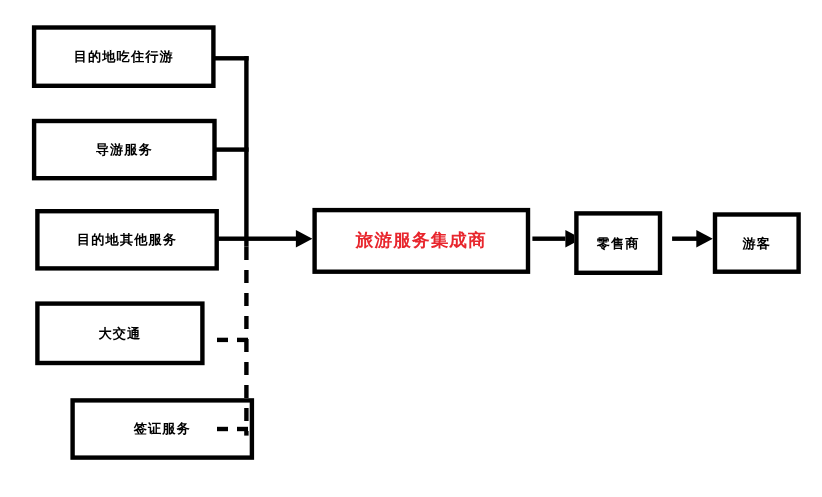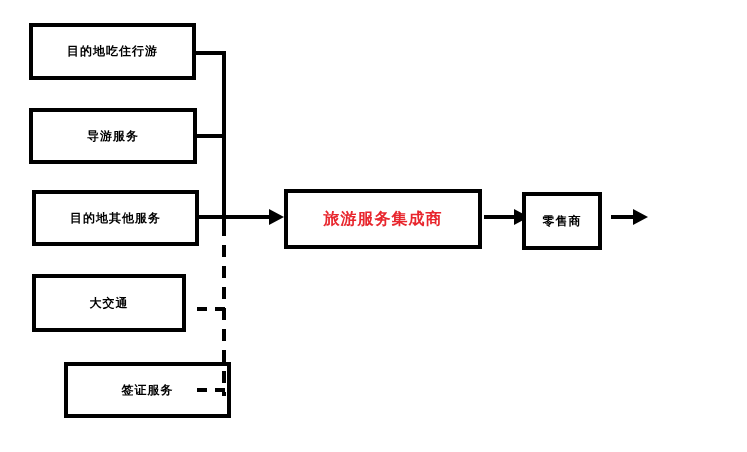--- a/index.html
+++ b/index.html
@@ -107,14 +107,17 @@
   <div class="hline a2-shaft"></div>
   <div class="arrowhead a2-head"></div>
 
   <div class="node retailer">
     <span>零售商</span>
   </div>
 
   <div class="hline a3-shaft"></div>
   <div class="arrowhead a3-head"></div>
 
+  <div class="node tourist">
+    <span>游客</span>
+  </div>
 
 </div>
 
 </body></html>

